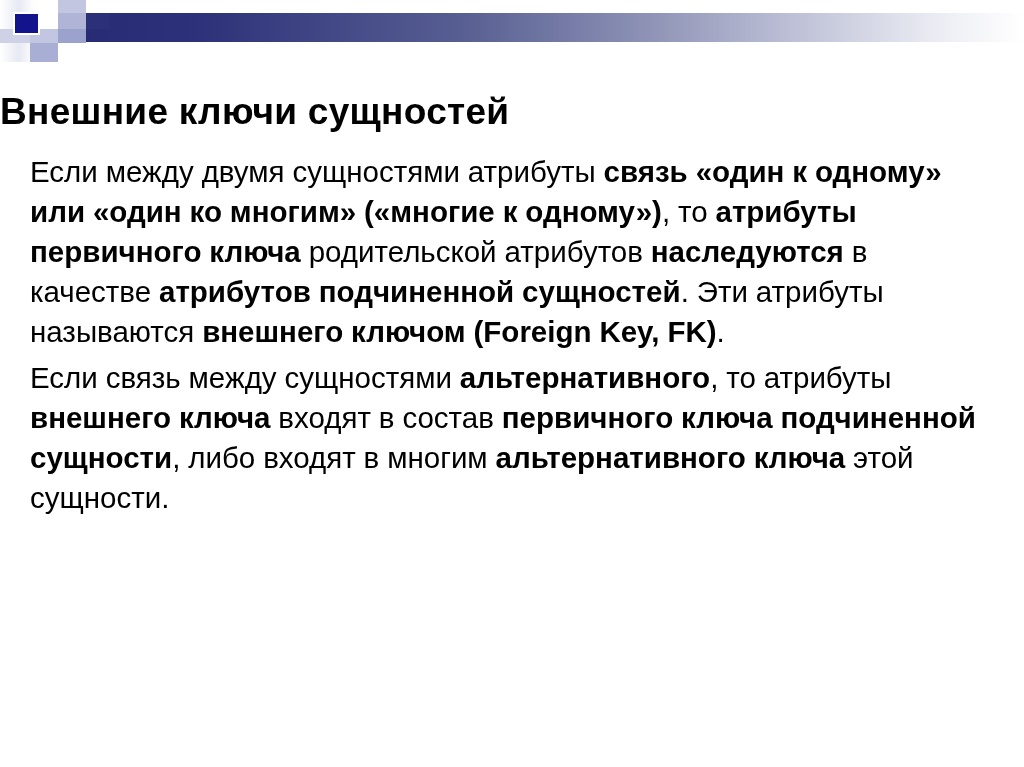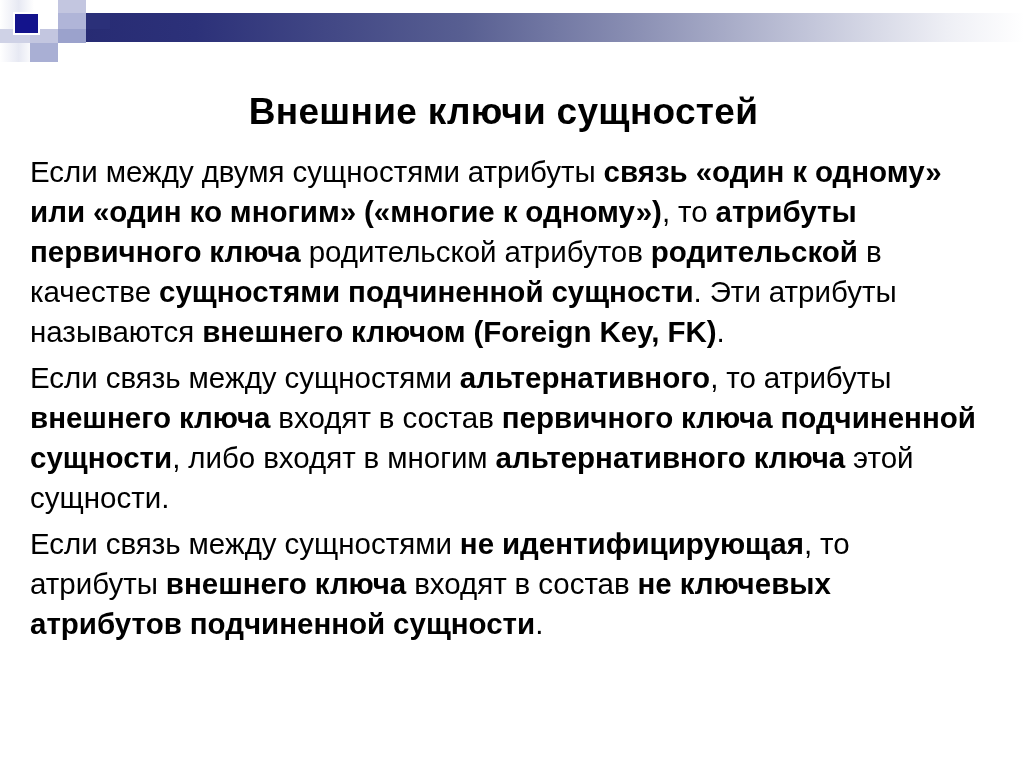--- a/index.html
+++ b/index.html
@@ -67,21 +67,20 @@
   .sq-e { left: 30px; top: 43px; width: 28px; height: 19px; background: #a9afd4; }
   .sq-f { left: 0px;  top: 29px; width: 30px; height: 14px; background: #cfd2e6; }
   .sq-g { left: 86px; top: 13px; width: 24px; height: 16px; background: #2b3079; }
 
   
   .slide-title {
     position: absolute;
     left: 0;
     top: 70px;
     width: 1007px;
-    text-align: center;
     font-size: 37px;
     font-weight: bold;
     letter-spacing: 0.3px;
     line-height: 46px;
     white-space: nowrap;
     margin-top: 19px;
   }
 
   
   .slide-body {
@@ -111,16 +110,15 @@
   <div class="deco-sq sq-g"></div>
   <div class="deco-sq sq-c"></div>
   <div class="deco-sq sq-d"></div>
   <div class="deco-sq sq-e"></div>
   <div class="deco-sq sq-navy-outline"></div>
 </div>
 
 <h1 class="slide-title">Внешние ключи сущностей</h1>
 
 <div class="slide-body">
-  <p class="para"><span>Если между двумя сущностями атрибуты </span><b>связь «один к одному» или «один ко многим» («многие к одному»)</b><span>, то </span><b>атрибуты первичного ключа</b><span> родительской атрибутов </span><b>родительской</b><span> в качестве </span><b>сущностями подчиненной сущности</b><span>.  Эти атрибуты называются </span><b>внешнего ключом (Foreign Key, FK)</b><span>.</span></p>
+  <p class="para"><span>Если между двумя сущностями атрибуты </span><b>связь «один к одному» или «один ко многим» («многие к одному»)</b><span>, то </span><b>атрибуты первичного ключа</b><span> родительской атрибутов </span><b>наследуются</b><span> в качестве </span><b>атрибутов подчиненной сущностей</b><span>.  Эти атрибуты называются </span><b>внешнего ключом (Foreign Key, FK)</b><span>.</span></p>
   <p class="para"><span>Если связь между сущностями </span><b>альтернативного</b><span>, то атрибуты </span><b>внешнего ключа</b><span> входят в состав </span><b>первичного ключа подчиненной сущности</b><span>, либо входят в многим </span><b>альтернативного ключа</b><span> этой сущности.</span></p>
-  <p class="para"><span>Если связь между сущностями </span><b>не идентифицирующая</b><span>, то атрибуты </span><b>внешнего ключа</b><span> входят в состав </span><b>не ключевых атрибутов подчиненной сущности</b><span>.</span></p>
 </div>
 
 </body></html>

